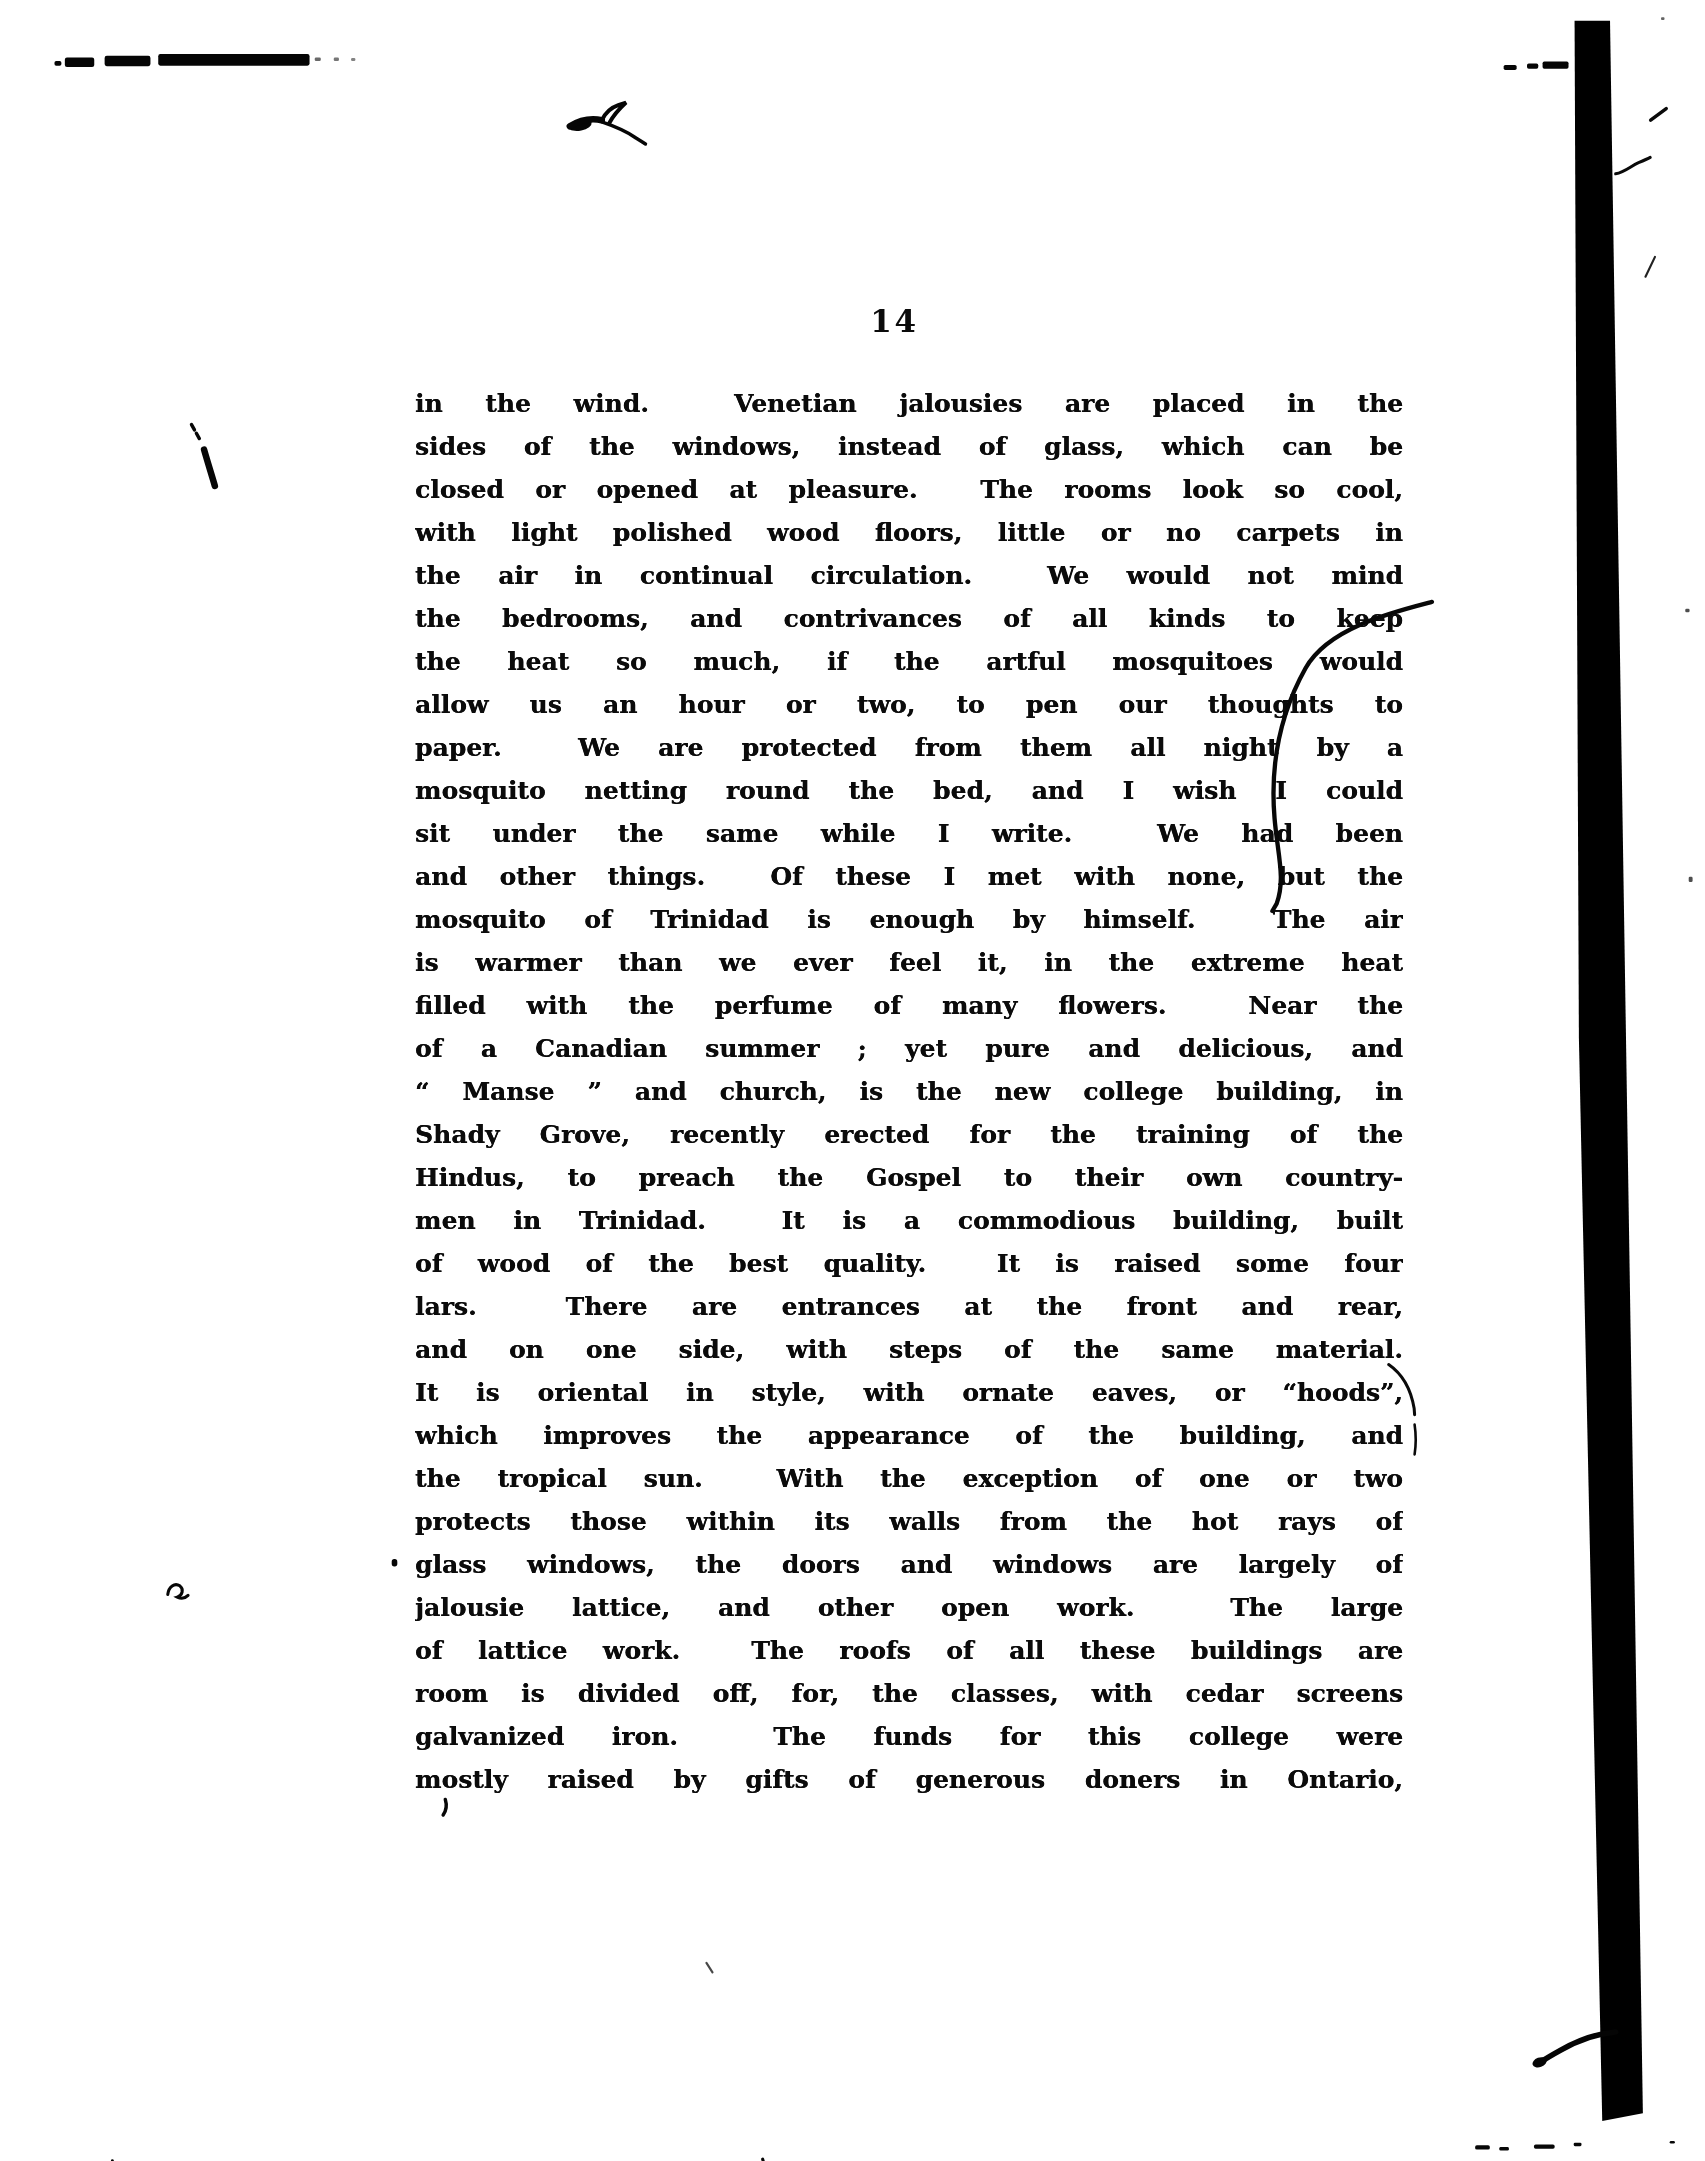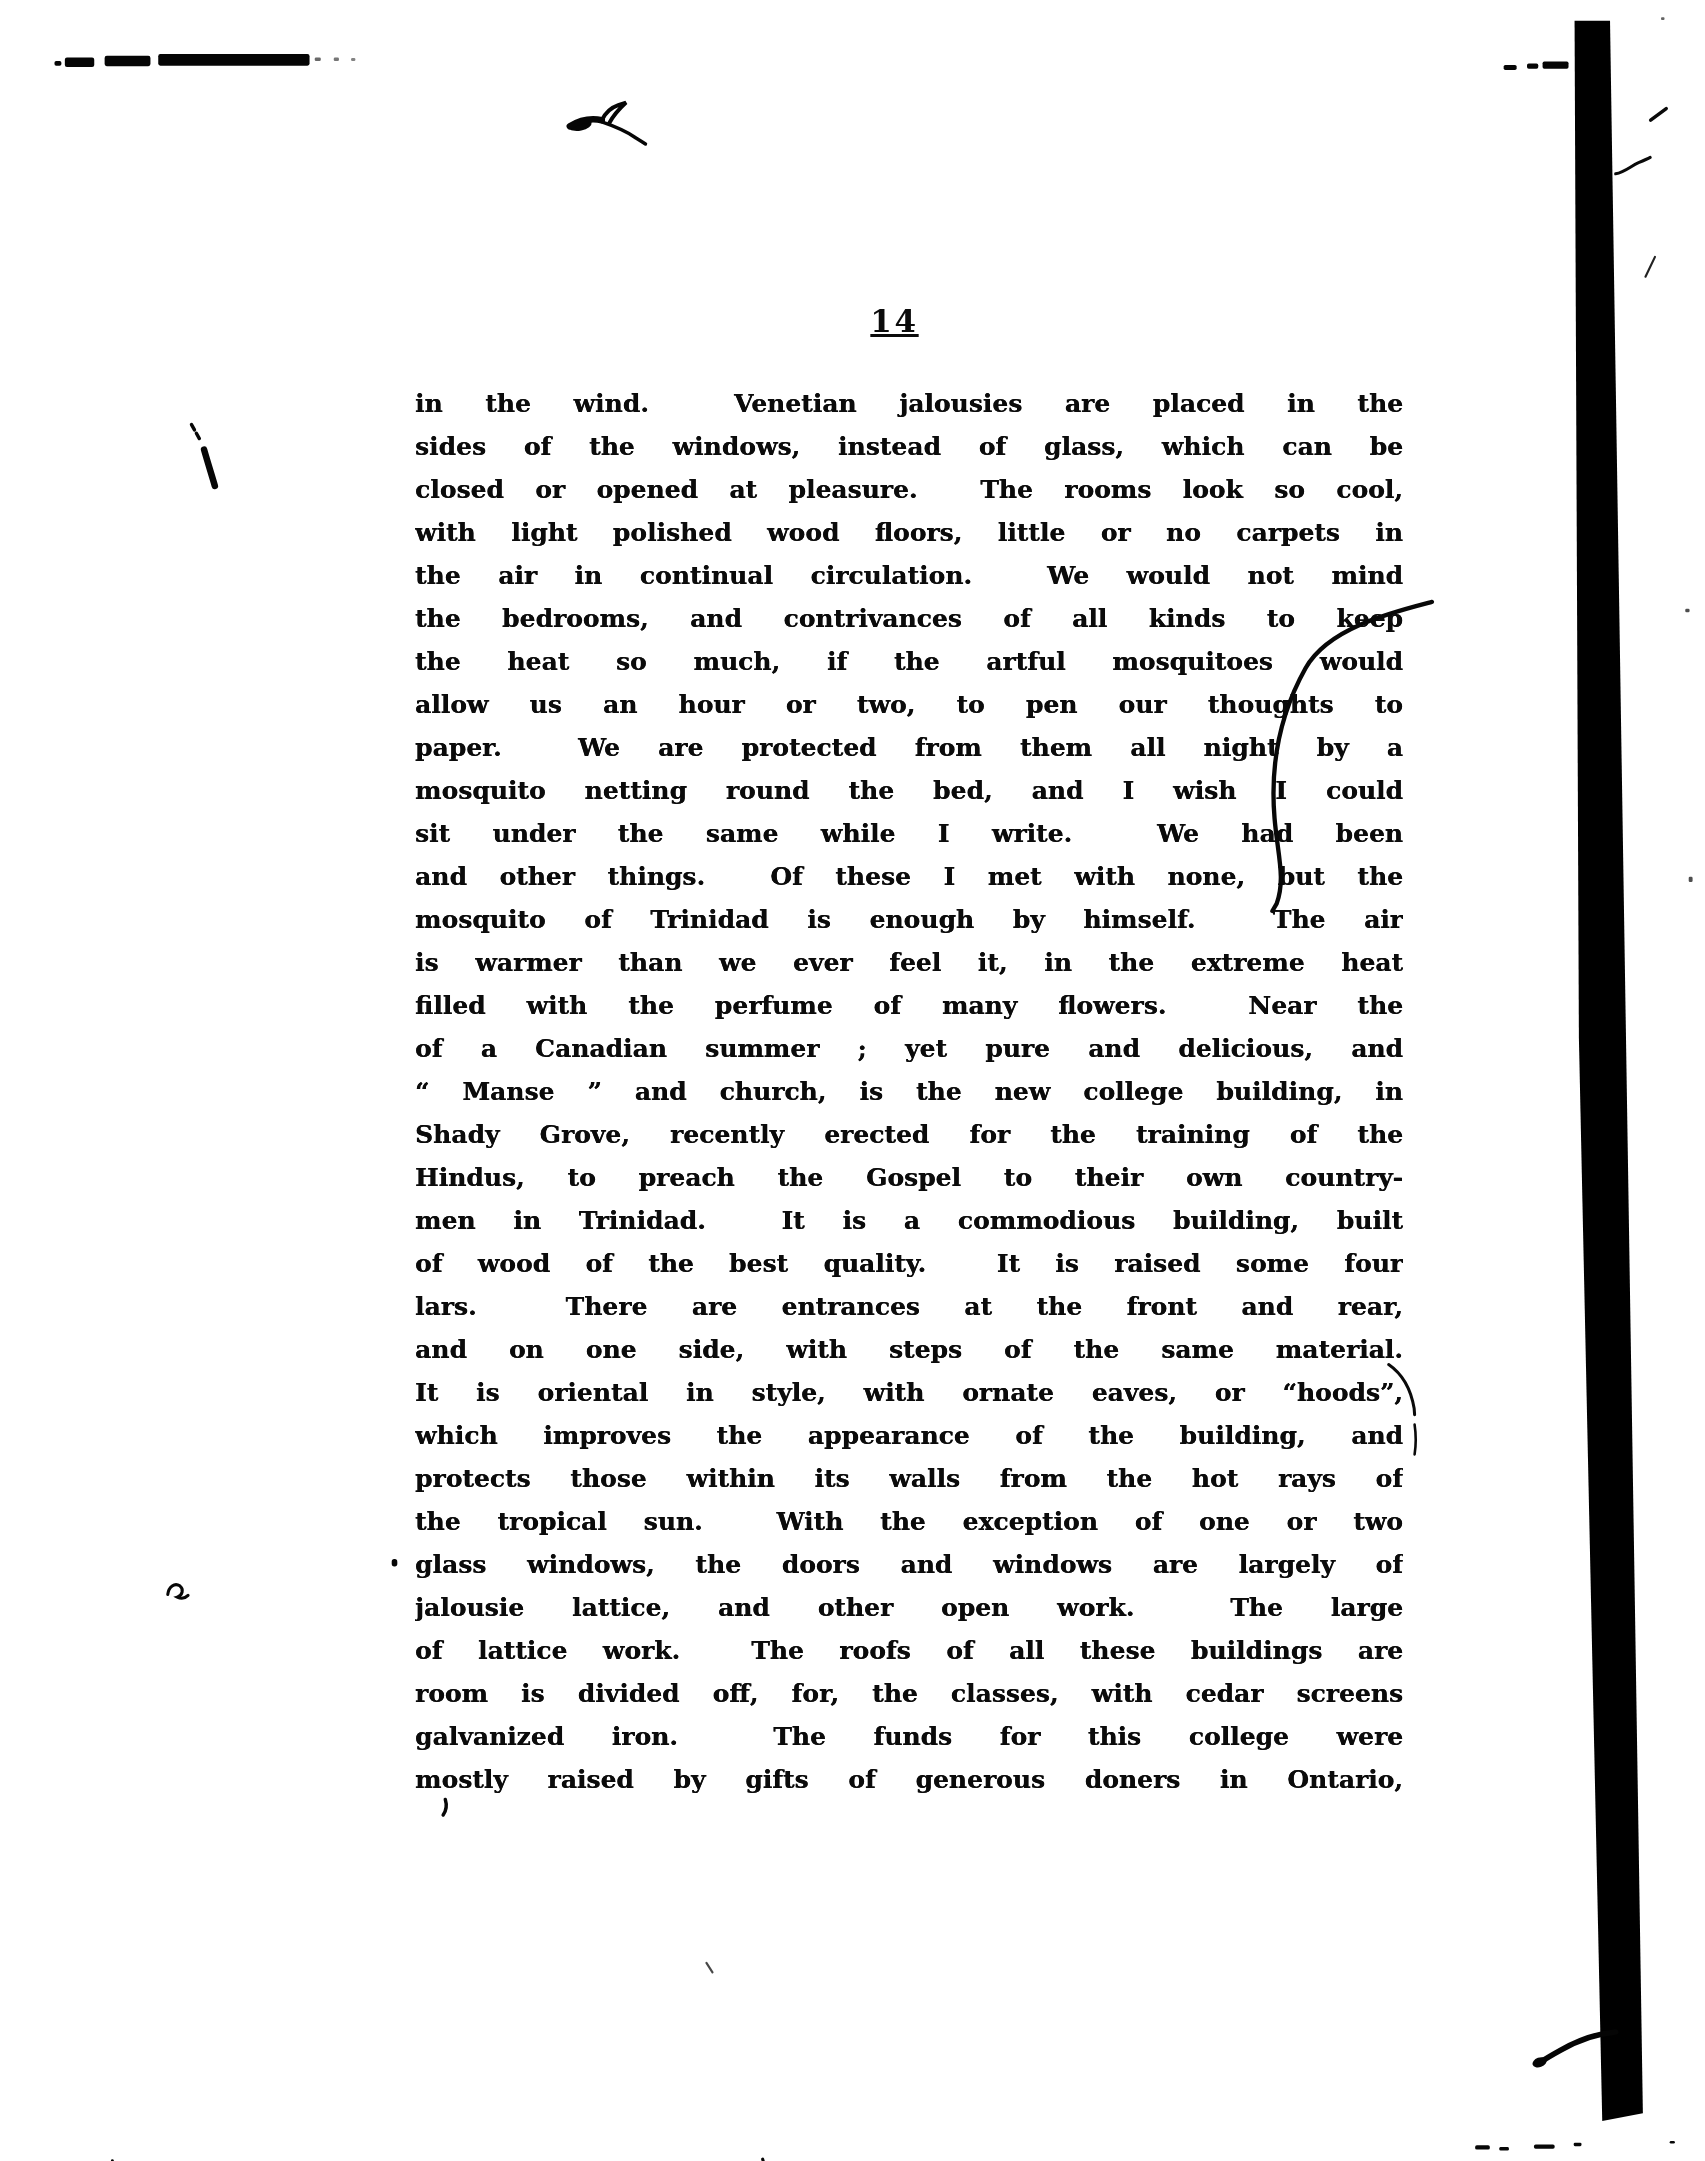--- a/index.html
+++ b/index.html
@@ -19,21 +19,20 @@
   .page-number {
     position: absolute;
     top: 303px;
     left: 845px;
     width: 99px;
     text-align: center;
     font-size: 31px;
     font-weight: bold;
     color: #0b0b0b;
     letter-spacing: 2.6px;
-    text-decoration: underline;
   }
   .text-block {
     position: absolute;
     left: 415px;
     top: 382px;
     width: 988px;
   }
   .text-line {
     height: 43px;
     line-height: 43px;
@@ -84,22 +83,22 @@
       <div class="text-line">of a Canadian summer ; yet pure and delicious, and</div>
       <div class="text-line">“ Manse ” and church, is the new college building, in</div>
       <div class="text-line">Shady Grove, recently erected for the training of the</div>
       <div class="text-line">Hindus, to preach the Gospel to their own country-</div>
       <div class="text-line">men in Trinidad.  It is a commodious building, built</div>
       <div class="text-line">of wood of the best quality.  It is raised some four</div>
       <div class="text-line">lars.  There are entrances at the front and rear,</div>
       <div class="text-line">and on one side, with steps of the same material.</div>
       <div class="text-line">It is oriental in style, with ornate eaves, or “hoods”,</div>
       <div class="text-line">which improves the appearance of the building, and</div>
+      <div class="text-line">the tropical sun.  With the exception of one or two</div>
       <div class="text-line">protects those within its walls from the hot rays of</div>
-      <div class="text-line">the tropical sun.  With the exception of one or two</div>
       <div class="text-line">glass windows, the doors and windows are largely of</div>
       <div class="text-line">jalousie lattice, and other open work.  The large</div>
       <div class="text-line">of lattice work.  The roofs of all these buildings are</div>
       <div class="text-line">room is divided off, for, the classes, with cedar screens</div>
       <div class="text-line">galvanized iron.  The funds for this college were</div>
       <div class="text-line">mostly raised by gifts of generous doners in Ontario,</div>
     </div>
 
   <svg class="overlay" width="1706" height="2221" viewBox="0 0 3946 5137">
 

